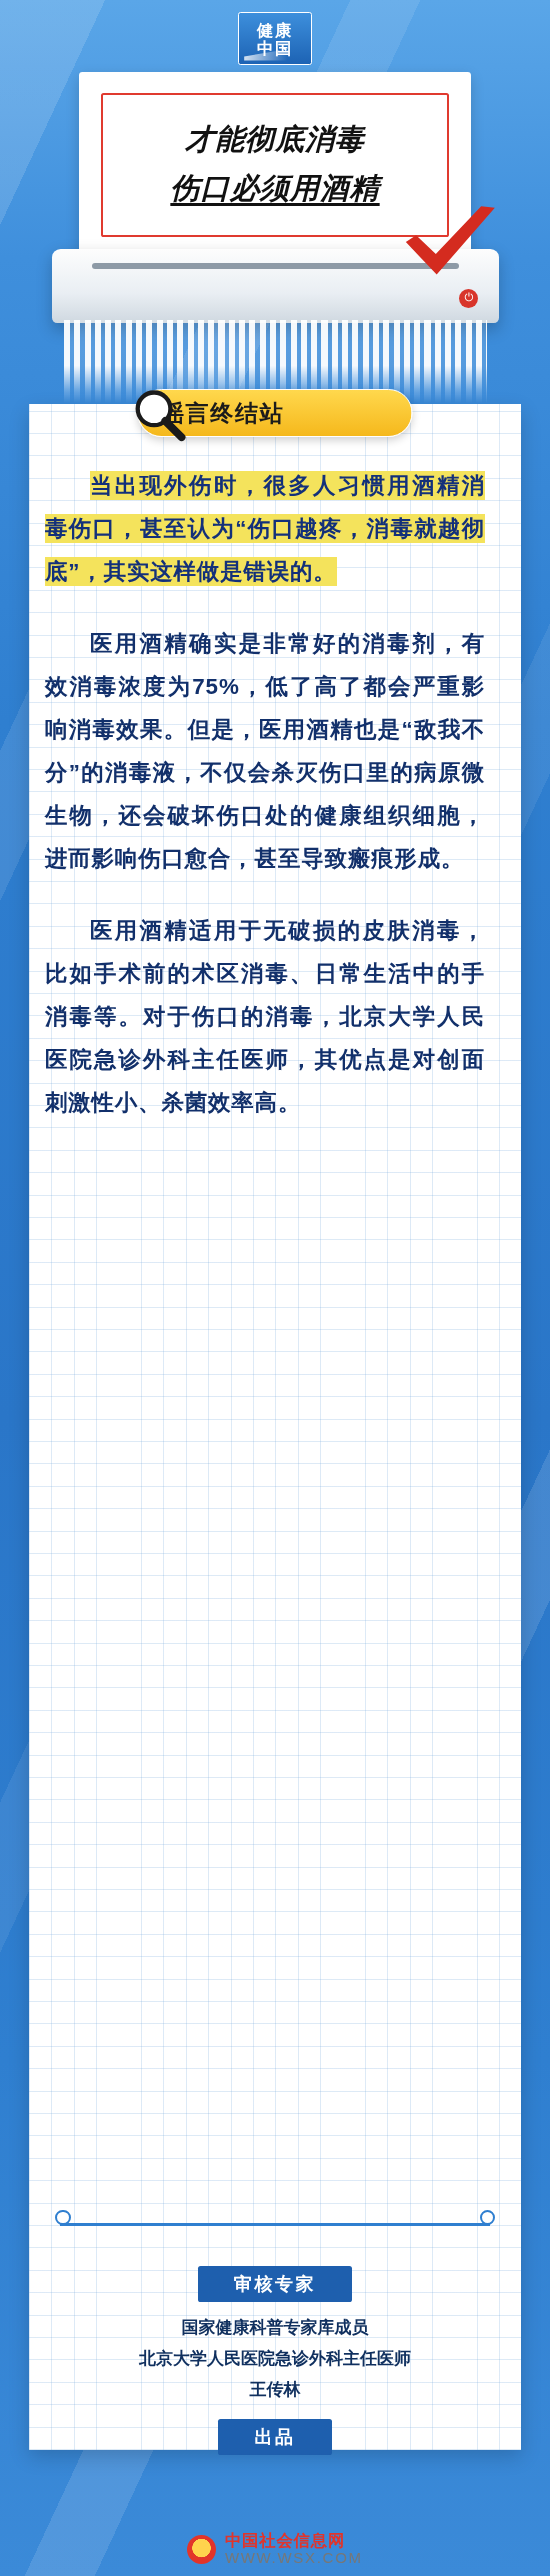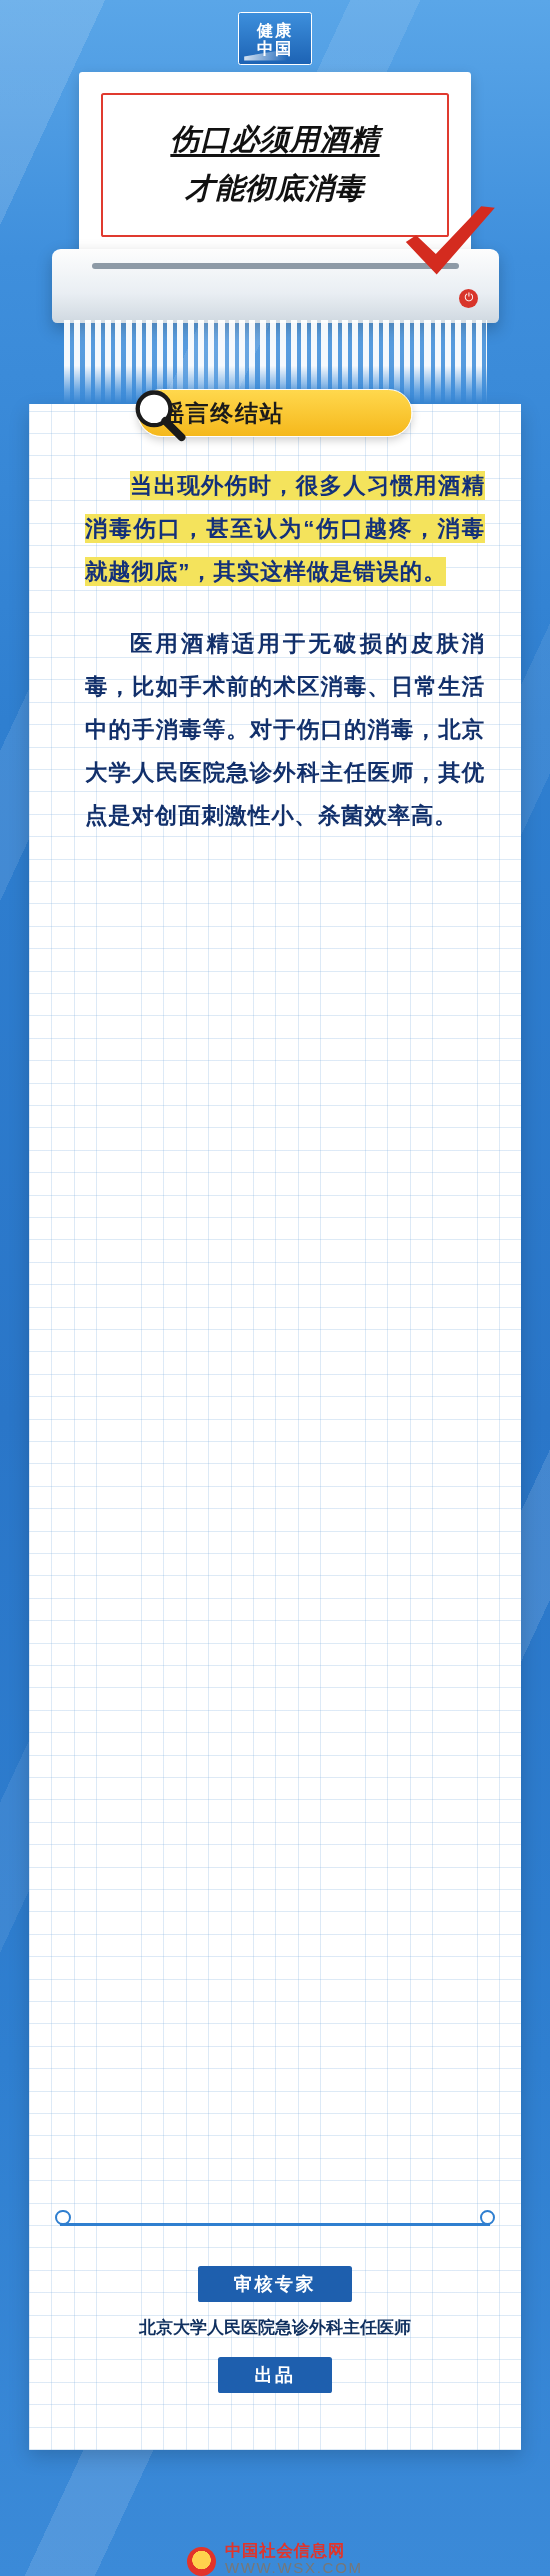--- a/index.html
+++ b/index.html
@@ -142,21 +142,21 @@
   .card {
     position: absolute;
     top: 404px; left: 29px;
     width: 492px; height: 2046px;
     background:
       repeating-linear-gradient(0deg, rgba(120,170,220,0.25) 0 0.9px, rgba(0,0,0,0) 0.9px 22.4px),
       repeating-linear-gradient(90deg, rgba(120,170,220,0.25) 0 0.9px, rgba(0,0,0,0) 0.9px 22.4px),
       #ffffff;
     box-shadow: 0 6.9px 19px rgba(0,0,0,0.18);
     z-index: 3;
-    padding: 60px 36px 17px 56px;
+    padding: 60px 36px 17px 16px;
   }
   .para {
     font-size: 22.4px;
     line-height: 43px;
     color: #12306b;
     text-align: justify;
     text-indent: 45px;
     margin-bottom: 29px;
     font-weight: bold;
     letter-spacing: 0.9px;
@@ -210,21 +210,21 @@
     font-size: 17px;
     line-height: 31px;
     color: #10305f;
     font-weight: bold;
   }
 
   
   .watermark {
     position: absolute;
     left: 0; bottom: 0; width: 550px; height: 53px;
-    display: flex; align-items: flex-end; justify-content: center;
+    display: flex; align-items: center; justify-content: center;
     gap: 8.6px;
     z-index: 9;
   }
   .wm-badge {
     width: 29px; height: 29px; border-radius: 50%;
     background: radial-gradient(circle at 50% 45%, #ffd34d 0 42%, #e2342a 44% 100%);
     display: inline-block;
   }
   .wm-text { display: flex; flex-direction: column; line-height: 1.1; }
   .wm-main { font-size: 16.3px; color: #e2342a; font-weight: bold; letter-spacing: 0.9px; }
@@ -237,40 +237,41 @@
 
   <div class="logo">
     <span>健康</span>
     <span>中国</span>
     <span class="swoosh"></span>
   </div>
 
   <div class="shredder-wrap">
     <div class="paper">
       <div class="paper-inner">
+        <div class="headline l2">才能彻底消毒</div>
         <div class="headline l1">伤口必须用酒精</div>
-        <div class="headline l2">才能彻底消毒</div>
       </div>
     </div>
 
     <svg class="check" viewBox="0 0 118 96">
       <path d="M8 44 L44 82 L112 4 L96 2 L43 58 L20 36 Z" fill="#d42b1f"></path>
     </svg>
 
     <div class="machine">
       <div class="slot"></div>
       <div class="powerbtn">⏻</div>
     </div>
     <div class="shreds"></div>
   </div>
 
   <div class="card">
     <div class="para highlight">
       <span class="hl">当出现外伤时，很多人习惯用酒精消毒伤口，甚至认为“伤口越疼，消毒就越彻底”，其实这样做是错误的。</span>
     </div>
+    <div class="para">医用酒精确实是非常好的消毒剂，有效消毒浓度为75%，低了高了都会严重影响消毒效果。但是，医用酒精也是“敌我不分”的消毒液，不仅会杀灭伤口里的病原微生物，还会破坏伤口处的健康组织细胞，进而影响伤口愈合，甚至导致瘢痕形成。</div>
     <div class="para">医用酒精适用于无破损的皮肤消毒，比如手术前的术区消毒、日常生活中的手消毒等。对于伤口的消毒，北京大学人民医院急诊外科主任医师，其优点是对创面刺激性小、杀菌效率高。</div>
   </div>
 
   <div class="badge">
     <svg class="magnifier" viewBox="0 0 72 72">
       <circle cx="32" cy="30" r="19" fill="#ffffff" stroke="#1b1b1b" stroke-width="5"></circle>
       <line x1="45" y1="44" x2="64" y2="63" stroke="#1b1b1b" stroke-width="9" stroke-linecap="round"></line>
     </svg>
     <div class="badge-text">
       <span>谣言</span><span>终结站</span>
@@ -278,21 +279,23 @@
   </div>
 
   <div class="credits">
     <div class="hanger">
       <div class="ring left"></div>
       <div class="ring right"></div>
       <div class="bar"></div>
     </div>
 
     <div class="label-pill">审核专家</div>
+    <div class="credit-line">国家健康科普专家库成员</div>
     <div class="credit-line">北京大学人民医院急诊外科主任医师</div>
+    <div class="credit-line">王传林</div>
 
     <div class="label-pill">出品</div>
   </div>
 
   <div class="watermark">
     <span class="wm-badge"></span>
     <span class="wm-text">
       <span class="wm-main">中国社会信息网</span>
       <span class="wm-sub">WWW.WSX.COM</span>
     </span>

